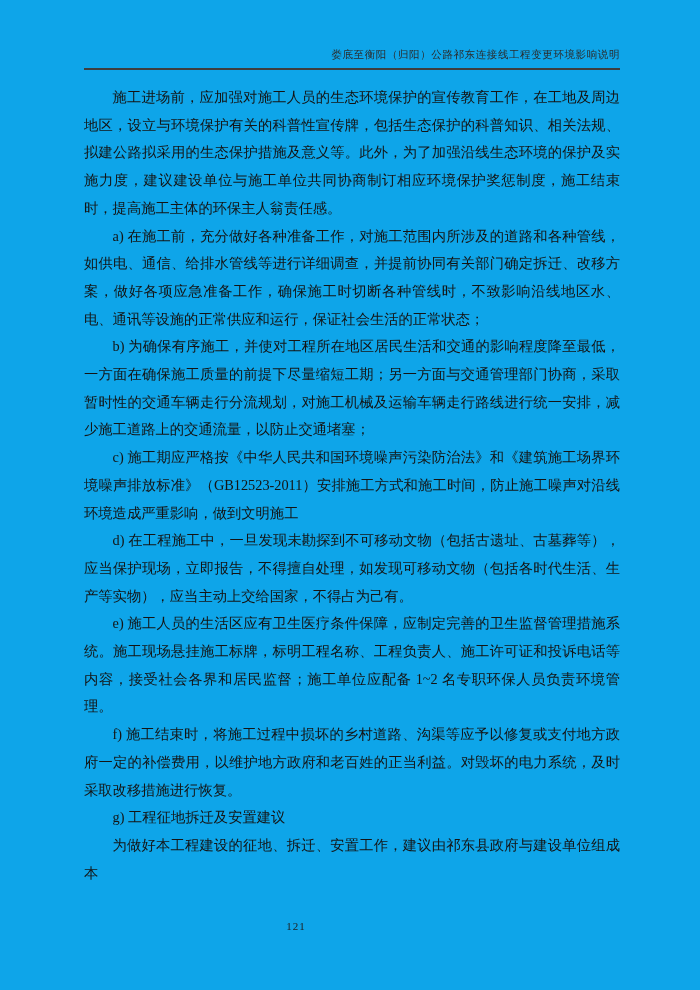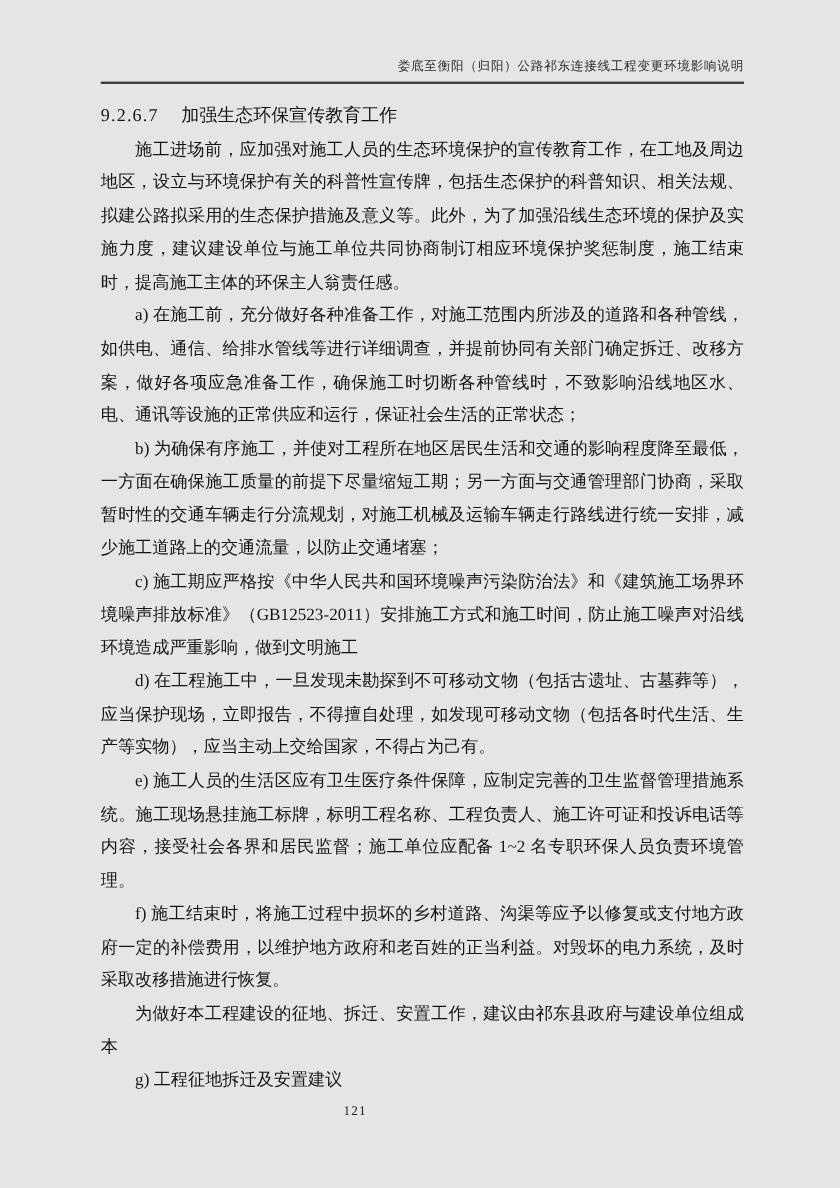--- a/index.html
+++ b/index.html
@@ -7,21 +7,21 @@
     padding: 0;
     width: 700px;
     height: 990px;
     background: #ffffff;
     font-family: "Liberation Serif", "DejaVu Serif", serif;
   }
   .page {
     position: relative;
     width: 700px;
     height: 990px;
-    background: #e5e5e5;
+    background: #0ea5e9;
     overflow: hidden;
   }
   .doc-header {
     position: absolute;
     top: 48px;
     left: 84px;
     width: 536px;
     text-align: right;
     font-size: 10.5px;
     letter-spacing: 0.6px;
@@ -73,34 +73,30 @@
 <body>
 
 <div class="page">
 
   <div class="doc-header">
     <span>娄底至衡阳（归阳）公路祁东连接线工程变更环境影响说明</span>
   </div>
 
   <div class="doc-body">
 
-    <h2 class="sec-heading">
-      <span class="sec-num">9.2.6.7</span>
-      <span>加强生态环保宣传教育工作</span>
-    </h2>
 
     <p class="para">施工进场前，应加强对施工人员的生态环境保护的宣传教育工作，在工地及周边地区，设立与环境保护有关的科普性宣传牌，包括生态保护的科普知识、相关法规、拟建公路拟采用的生态保护措施及意义等。此外，为了加强沿线生态环境的保护及实施力度，建议建设单位与施工单位共同协商制订相应环境保护奖惩制度，施工结束时，提高施工主体的环保主人翁责任感。</p>
 
 
     <p class="para">a) 在施工前，充分做好各种准备工作，对施工范围内所涉及的道路和各种管线，如供电、通信、给排水管线等进行详细调查，并提前协同有关部门确定拆迁、改移方案，做好各项应急准备工作，确保施工时切断各种管线时，不致影响沿线地区水、电、通讯等设施的正常供应和运行，保证社会生活的正常状态；</p>
     <p class="para">b) 为确保有序施工，并使对工程所在地区居民生活和交通的影响程度降至最低，一方面在确保施工质量的前提下尽量缩短工期；另一方面与交通管理部门协商，采取暂时性的交通车辆走行分流规划，对施工机械及运输车辆走行路线进行统一安排，减少施工道路上的交通流量，以防止交通堵塞；</p>
     <p class="para">c) 施工期应严格按《中华人民共和国环境噪声污染防治法》和《建筑施工场界环境噪声排放标准》（GB12523-2011）安排施工方式和施工时间，防止施工噪声对沿线环境造成严重影响，做到文明施工</p>
     <p class="para">d) 在工程施工中，一旦发现未勘探到不可移动文物（包括古遗址、古墓葬等），应当保护现场，立即报告，不得擅自处理，如发现可移动文物（包括各时代生活、生产等实物），应当主动上交给国家，不得占为己有。</p>
     <p class="para">e) 施工人员的生活区应有卫生医疗条件保障，应制定完善的卫生监督管理措施系统。施工现场悬挂施工标牌，标明工程名称、工程负责人、施工许可证和投诉电话等内容，接受社会各界和居民监督；施工单位应配备 1~2 名专职环保人员负责环境管理。</p>
     <p class="para">f) 施工结束时，将施工过程中损坏的乡村道路、沟渠等应予以修复或支付地方政府一定的补偿费用，以维护地方政府和老百姓的正当利益。对毁坏的电力系统，及时采取改移措施进行恢复。</p>
+    <p class="para no-justify">g) 工程征地拆迁及安置建议</p>
     <p class="para">为做好本工程建设的征地、拆迁、安置工作，建议由祁东县政府与建设单位组成本</p>
-    <p class="para no-justify">g) 工程征地拆迁及安置建议</p>
 
   </div>
 
   <div class="page-number">121</div>
 
 </div>
 
 </body></html>

